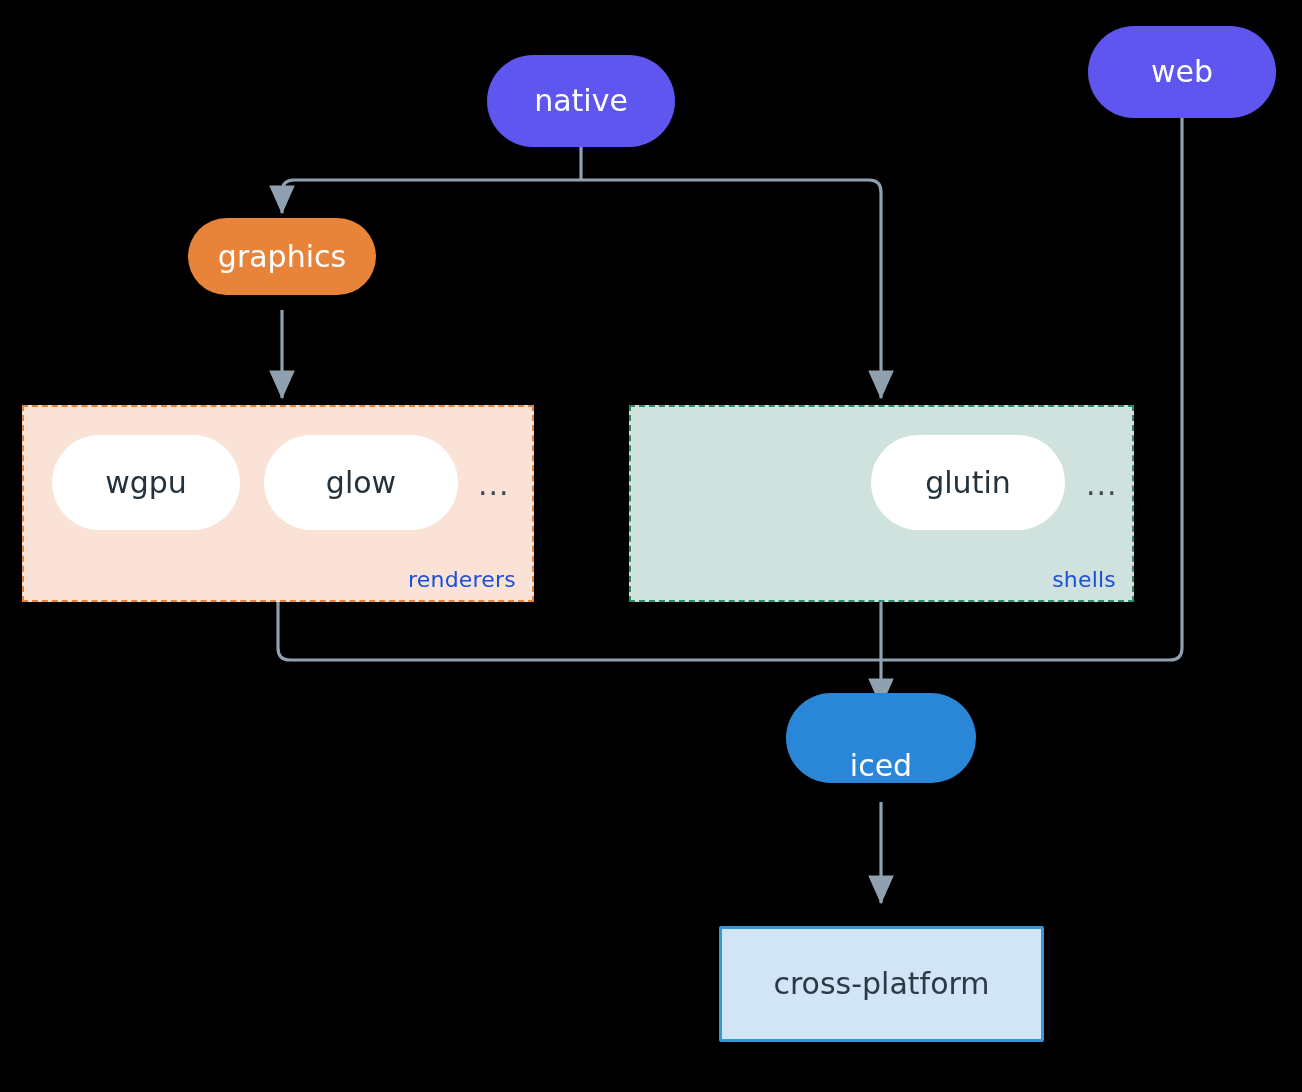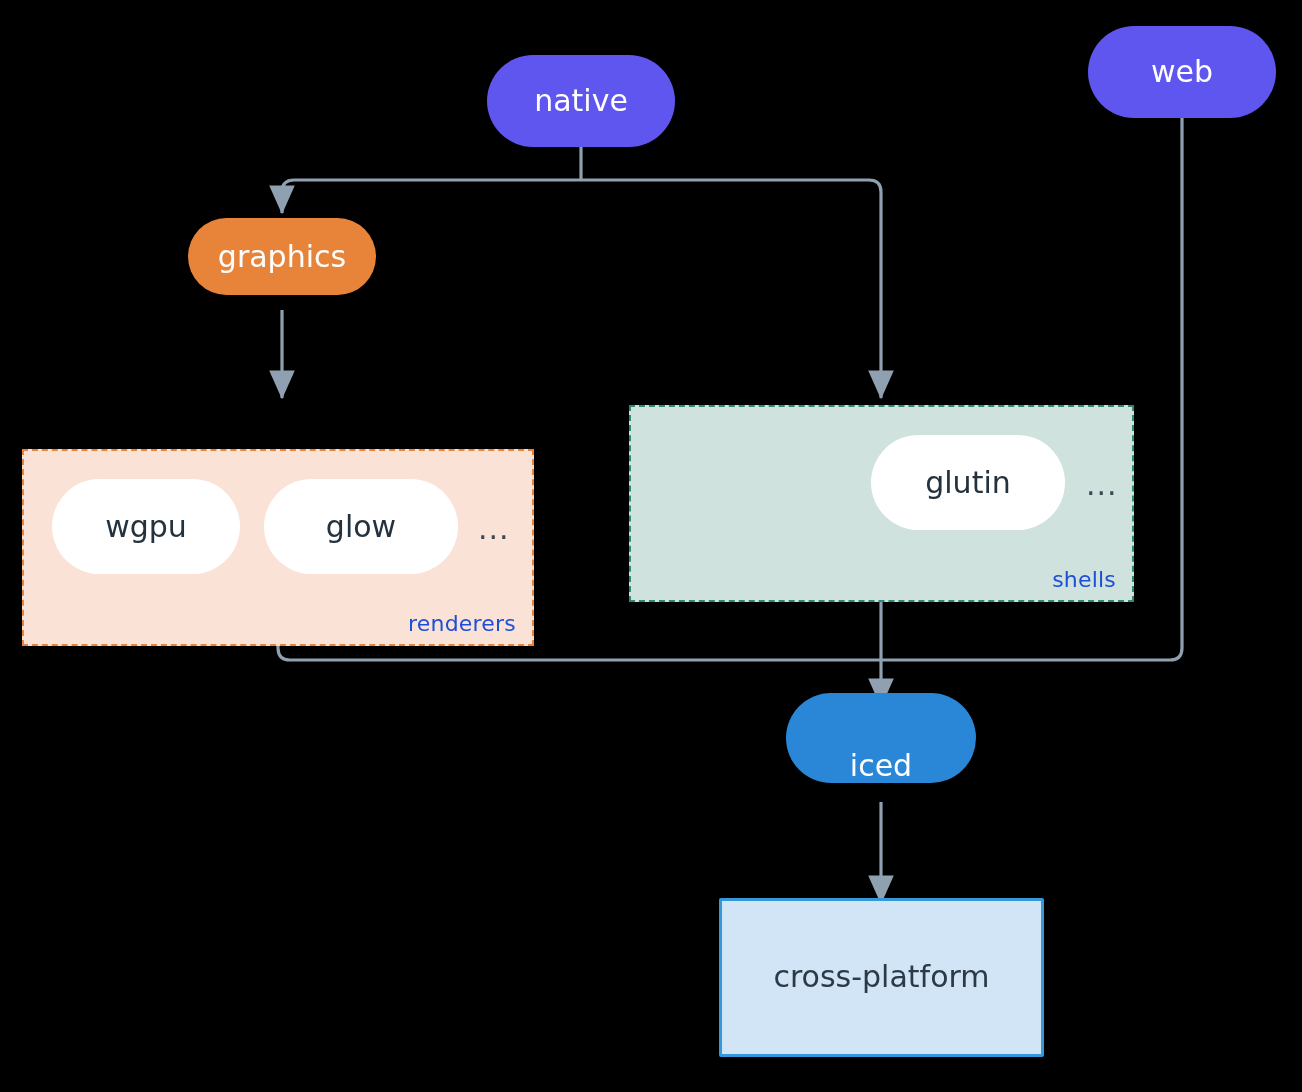--- a/index.html
+++ b/index.html
@@ -154,21 +154,21 @@
   </div>
 
   <div class="node platform" style="left:1088px; top:26px; width:188px; height:92px;">
     <span>web</span>
   </div>
 
   <div class="node graphics" style="left:188px; top:218px; width:188px; height:77px;">
     <span>graphics</span>
   </div>
 
-  <div class="cluster renderers" style="left:22px; top:405px; width:512px; height:197px;margin-top:44px;">
+  <div class="cluster renderers" style="left:22px; top:405px; width:512px; height:197px;">
 
     <div class="chip" style="left:28px; top:28px; width:188px; height:95px;">
       <span>wgpu</span>
     </div>
 
     <div class="chip" style="left:240px; top:28px; width:194px; height:95px;">
       <span>glow</span>
     </div>
 
     <span class="ellipsis" style="left:454px; top:60px;">...</span>
@@ -185,17 +185,17 @@
 
     <span class="ellipsis" style="left:455px; top:60px;">...</span>
 
     <span class="cluster-label">shells</span>
   </div>
 
   <div class="node iced" style="left:786px; top:693px; width:190px; height:90px;align-items:flex-end;">
     <span>iced</span>
   </div>
 
-  <div class="node output" style="left:719px; top:898px; width:325px; height:159px; flex-direction:column;">
+  <div class="node output" style="left:719px; top:926px; width:325px; height:116px; flex-direction:column;">
     <span>cross-platform</span>
   </div>
 
 </div>
 
 </body></html>

